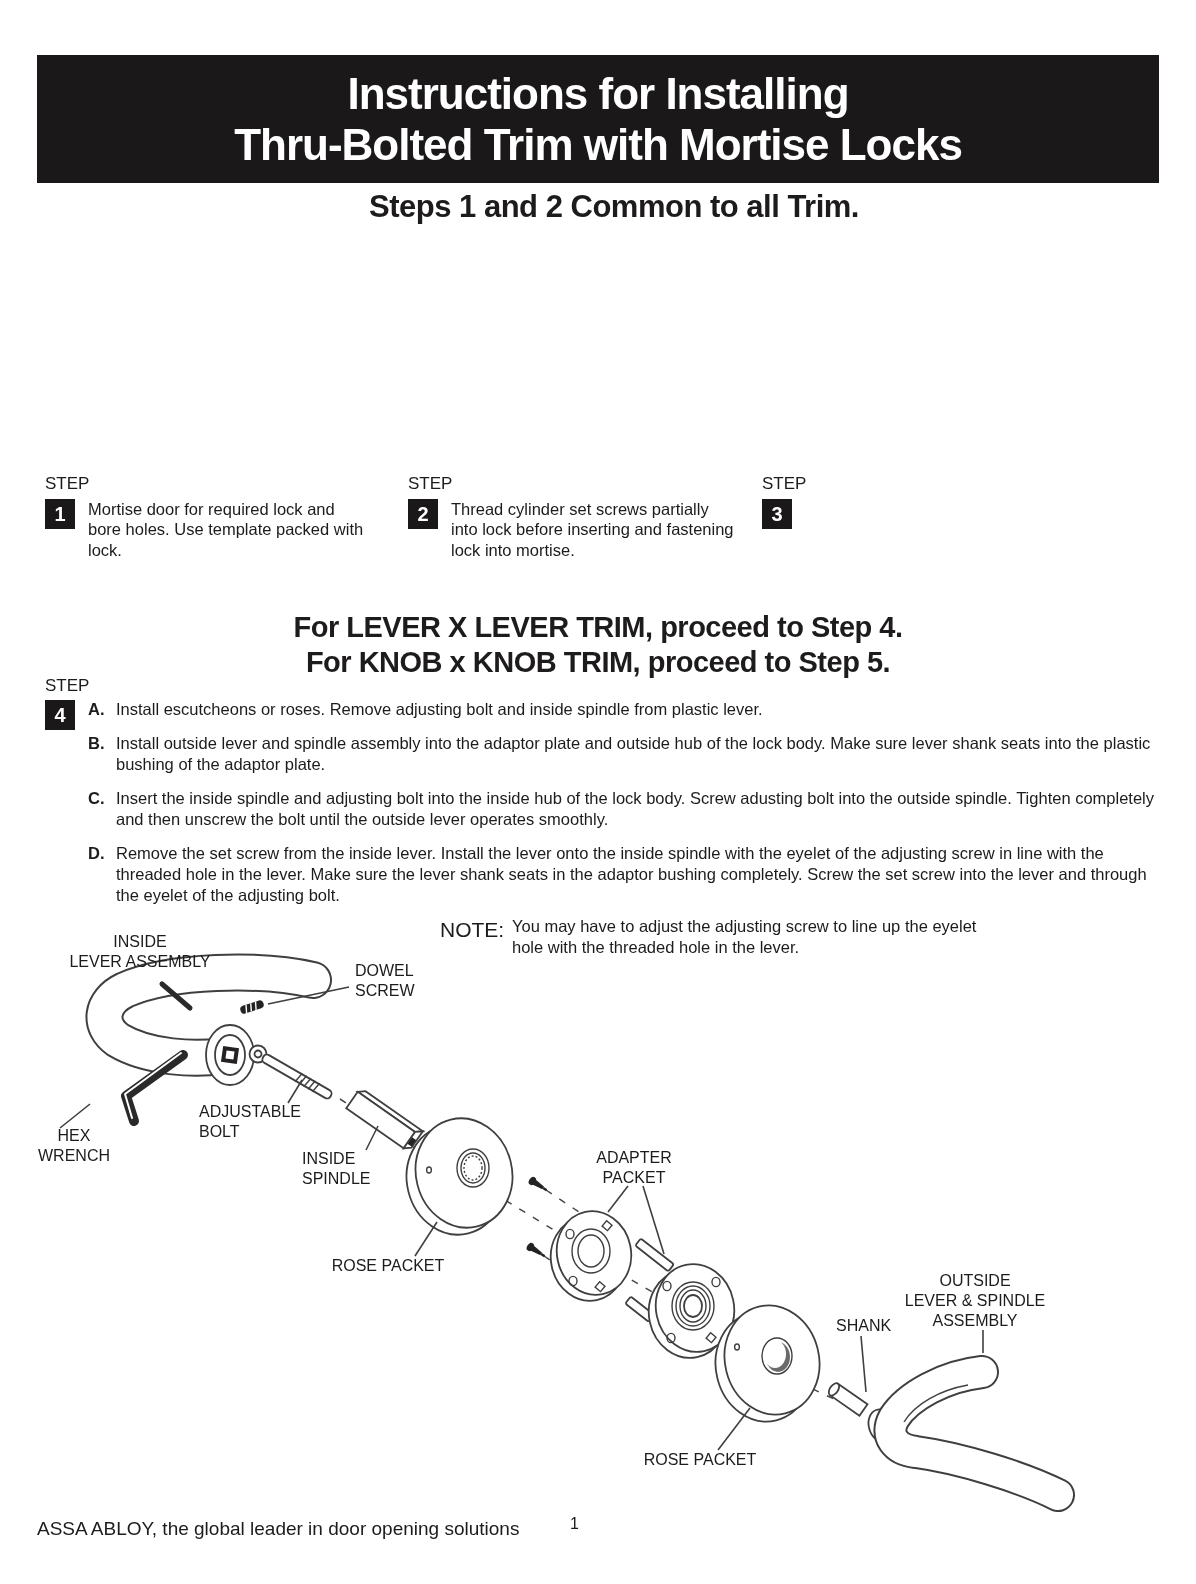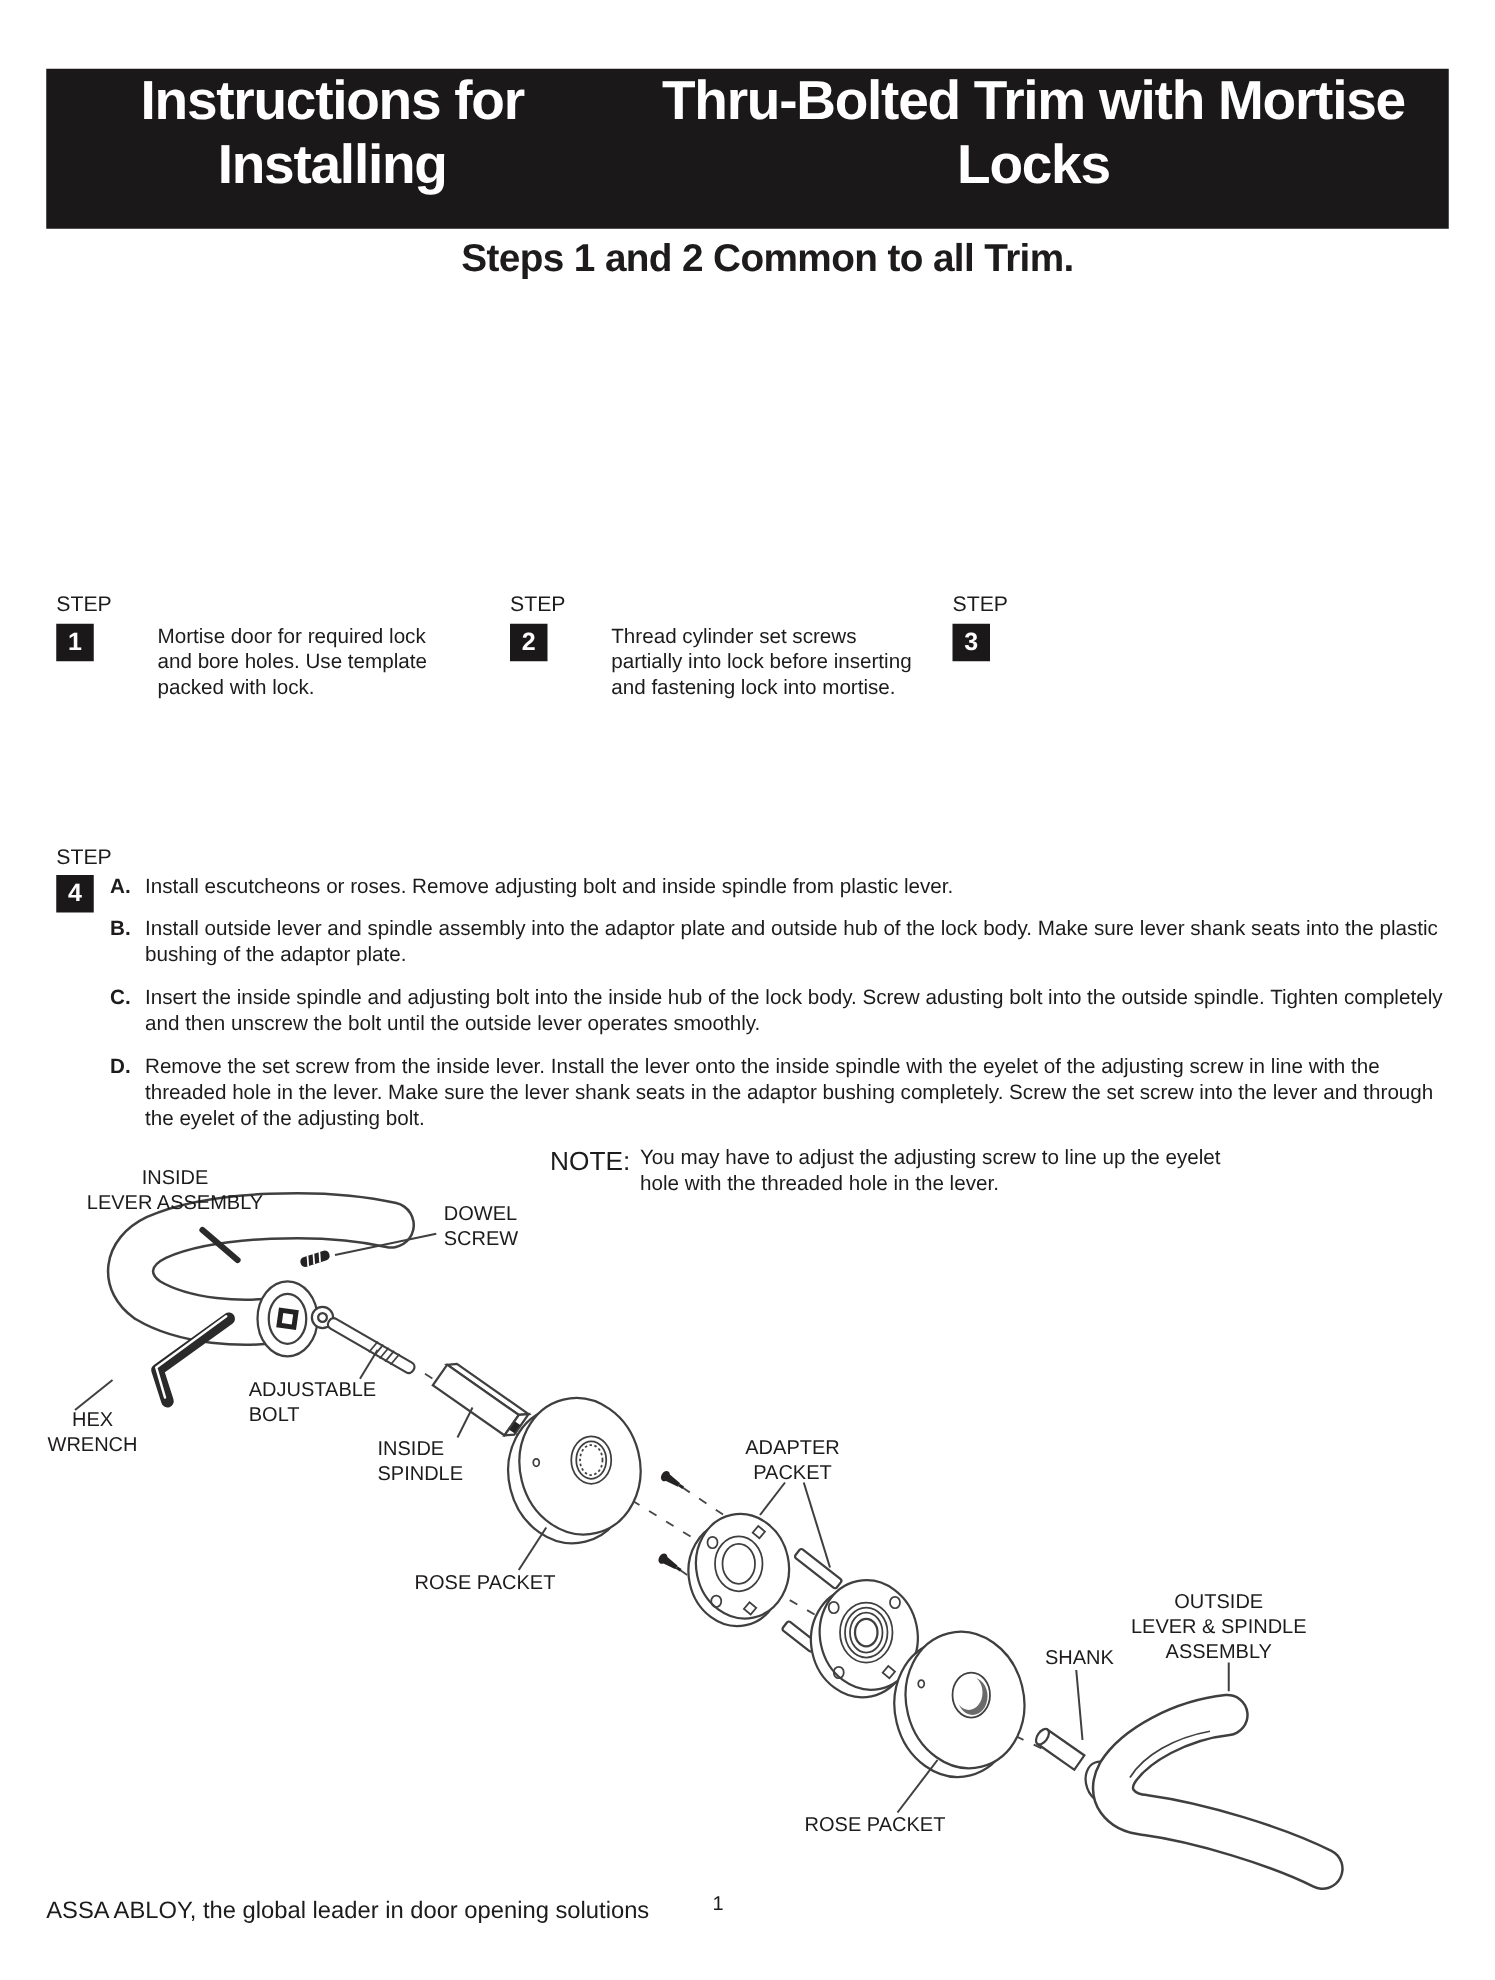--- a/index.html
+++ b/index.html
@@ -1,28 +1,28 @@
 <!DOCTYPE html>
 <html><head>
 <meta charset="utf-8">
 <style>
   html,body{margin:0;padding:0;background:#888;}
   #page{position:relative;width:1196px;height:1584px;background:#ffffff;margin:0 auto;
         font-family:"Liberation Sans",sans-serif;color:#1d1b1c;overflow:hidden;}
   .banner{position:absolute;left:37px;top:55px;width:1122px;height:128px;background:#1b1819;
           color:#fff;text-align:center;font-weight:bold;font-size:44px;line-height:1.16;
-          letter-spacing:-1px;display:flex;flex-direction:row;justify-content:center;}
+          letter-spacing:-1px;display:flex;flex-direction:column;justify-content:center;}
   .subtitle{position:absolute;left:16px;top:189px;width:100%;text-align:center;
             font-size:31px;font-weight:bold;letter-spacing:-0.5px;}
   .stepcol{position:absolute;top:474px;}
   .stepcol .step-head{font-size:17px;margin-bottom:5px;}
   .steprow{display:flex;align-items:flex-start;}
   .step-num{flex:none;width:30px;height:30px;background:#1b1819;color:#fff;font-weight:bold;
             font-size:20px;display:flex;align-items:center;justify-content:center;margin-right:13px;}
-  .step-text{font-size:16.5px;line-height:1.24;white-space:pre-line;margin-left:38px;}
+  .step-text{font-size:16.5px;line-height:1.24;white-space:pre-line;}
   #col1{left:45px;width:325px;}
   #col2{left:408px;width:330px;}
   #col3{left:762px;width:360px;}
   .proceed{position:absolute;left:0;top:610px;width:100%;text-align:center;font-weight:bold;
            font-size:29px;line-height:1.22;letter-spacing:-0.5px;}
   #step4-head{position:absolute;left:45px;top:676px;font-size:17px;}
   #step4-num{position:absolute;left:45px;top:700px;}
   #step4-items{position:absolute;left:88px;top:699px;width:1068px;}
   .item{display:flex;margin-bottom:13px;}
   .letter{flex:none;width:28px;font-weight:bold;font-size:16.5px;line-height:1.27;}
@@ -68,20 +68,24 @@
     </div>
   </div>
 
   <div class="stepcol" id="col3">
     <div class="step-head">STEP</div>
     <div class="steprow">
       <div class="step-num">3</div>
     </div>
   </div>
 
+  <div class="proceed">
+    <div>For LEVER X LEVER TRIM, proceed to Step 4.</div>
+    <div>For KNOB x KNOB TRIM, proceed to Step 5.</div>
+  </div>
 
   <div id="step4-head" class="step-head">STEP</div>
   <div id="step4-num" class="step-num">4</div>
 
   <div id="step4-items">
     <div class="item">
       <div class="letter">A.</div>
       <div class="itext">Install escutcheons or roses. Remove adjusting bolt and inside spindle from plastic lever.</div>
     </div>
     <div class="item">

